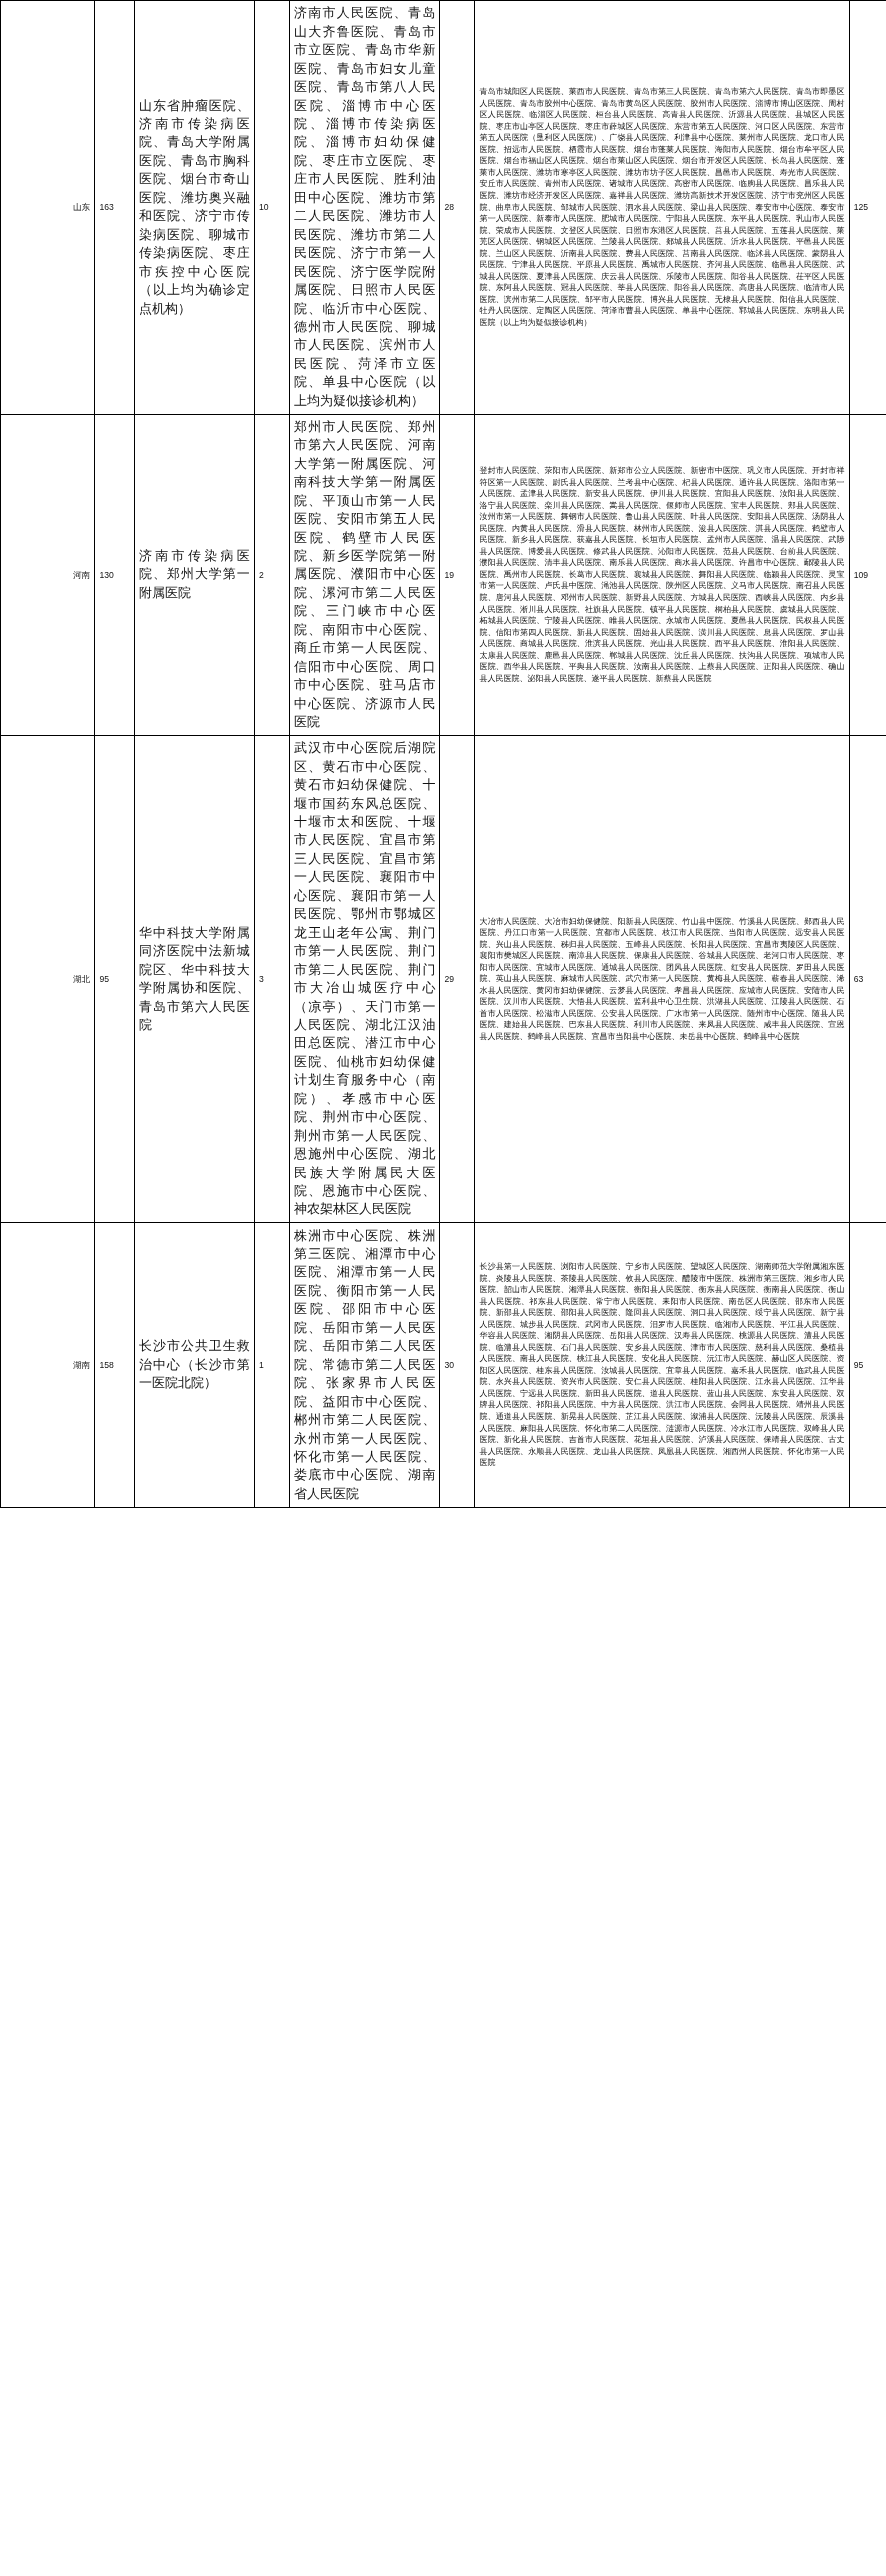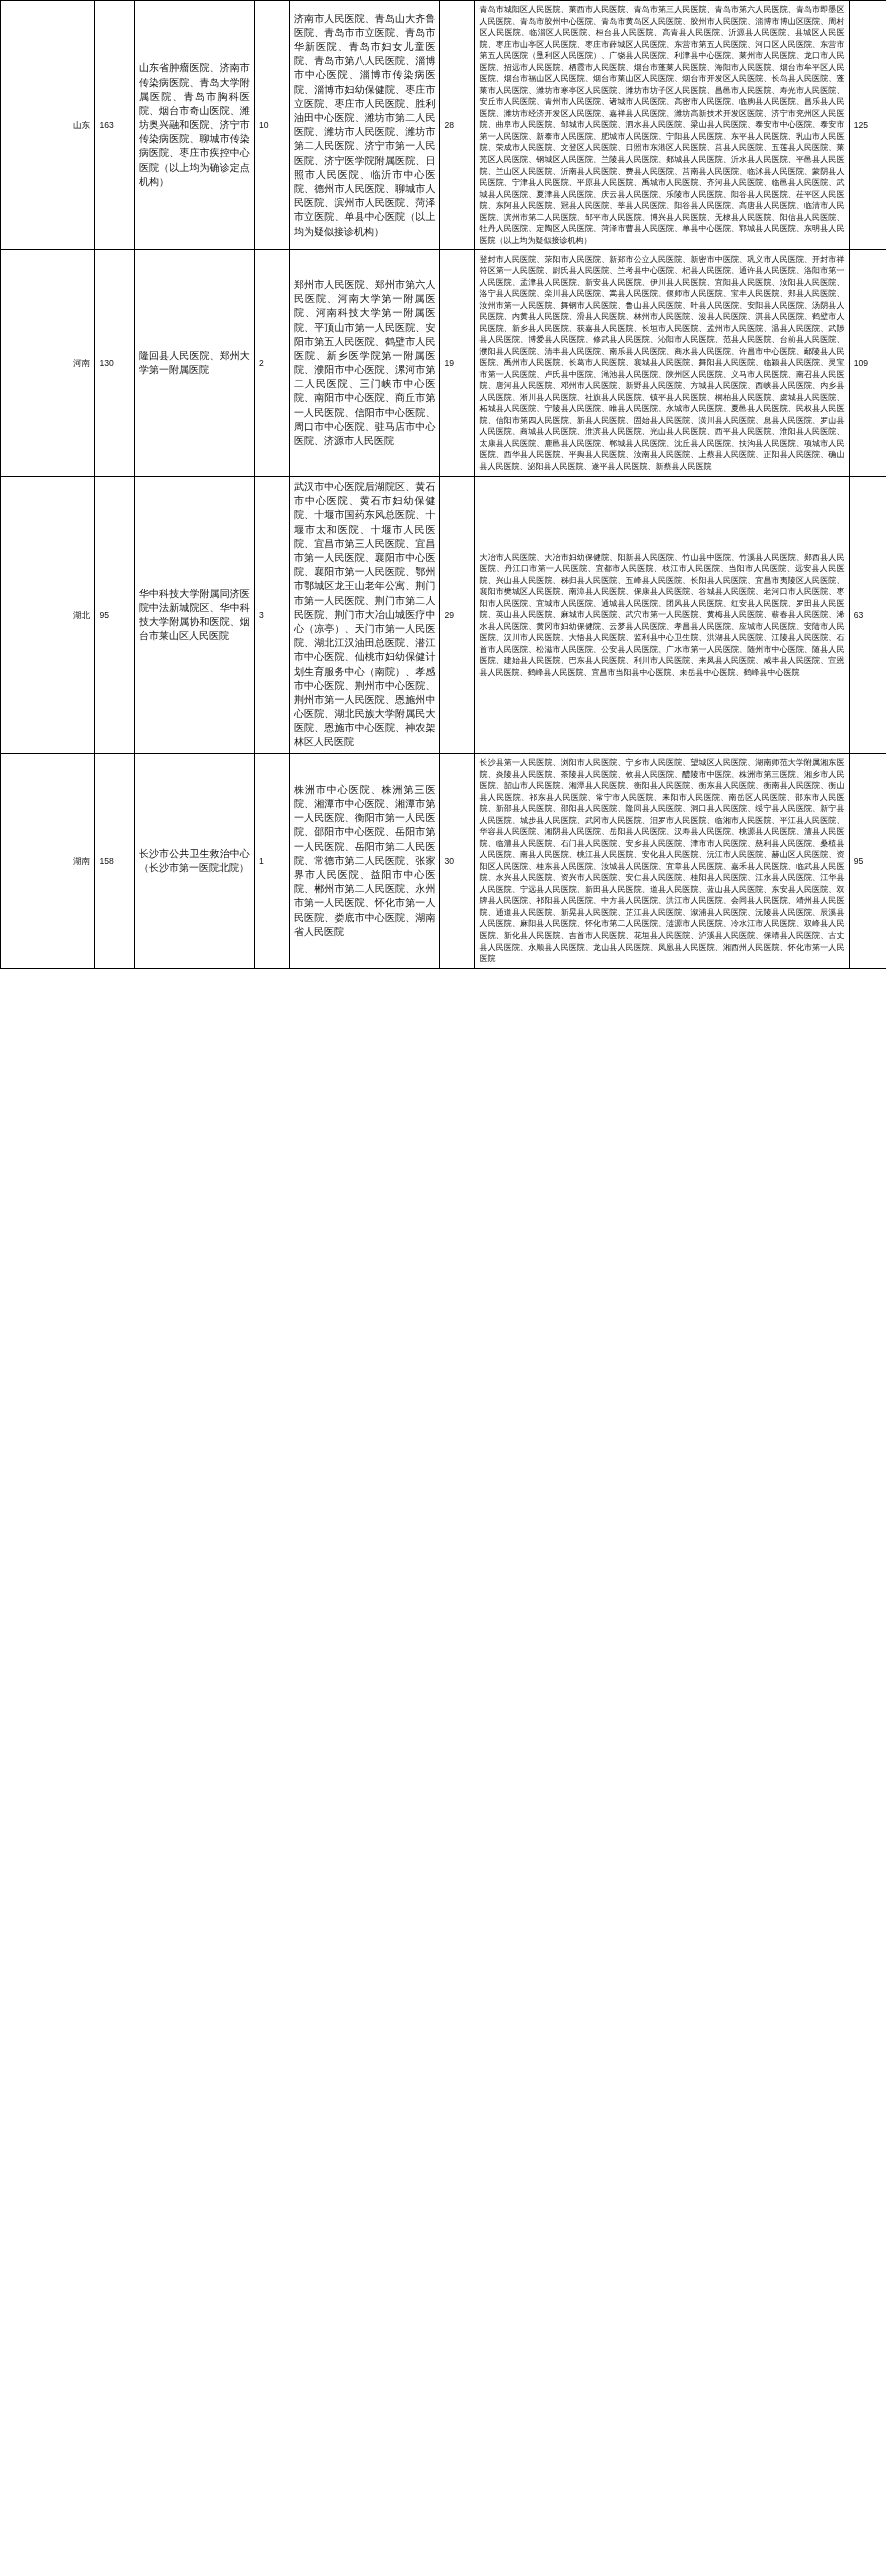--- a/index.html
+++ b/index.html
@@ -50,21 +50,21 @@
     text-align: left;
     font-size: 9px;
   }
   td.list {
     text-align: justify;
     text-justify: inter-ideograph;
     font-size: 8.2px;
     line-height: 1.45;
   }
   td.list.narrow {
-    font-size: 10px;
+    font-size: 13px;
     line-height: 1.42;
   }
   td.list.wide {
     font-size: 8px;
     line-height: 1.44;
   }
 </style>
 </head>
 <body>
 
@@ -87,31 +87,31 @@
         <td class="list narrow">山东省肿瘤医院、济南市传染病医院、青岛大学附属医院、青岛市胸科医院、烟台市奇山医院、潍坊奥兴融和医院、济宁市传染病医院、聊城市传染病医院、枣庄市疾控中心医院（以上均为确诊定点机构）</td>
         <td class="num">10</td>
         <td class="list narrow">济南市人民医院、青岛山大齐鲁医院、青岛市市立医院、青岛市华新医院、青岛市妇女儿童医院、青岛市第八人民医院、淄博市中心医院、淄博市传染病医院、淄博市妇幼保健院、枣庄市立医院、枣庄市人民医院、胜利油田中心医院、潍坊市第二人民医院、潍坊市人民医院、潍坊市第二人民医院、济宁市第一人民医院、济宁医学院附属医院、日照市人民医院、临沂市中心医院、德州市人民医院、聊城市人民医院、滨州市人民医院、菏泽市立医院、单县中心医院（以上均为疑似接诊机构）</td>
         <td class="num">28</td>
         <td class="list wide">青岛市城阳区人民医院、莱西市人民医院、青岛市第三人民医院、青岛市第六人民医院、青岛市即墨区人民医院、青岛市胶州中心医院、青岛市黄岛区人民医院、胶州市人民医院、淄博市博山区医院、周村区人民医院、临淄区人民医院、桓台县人民医院、高青县人民医院、沂源县人民医院、县城区人民医院、枣庄市山亭区人民医院、枣庄市薛城区人民医院、东营市第五人民医院、河口区人民医院、东营市第五人民医院（垦利区人民医院）、广饶县人民医院、利津县中心医院、莱州市人民医院、龙口市人民医院、招远市人民医院、栖霞市人民医院、烟台市蓬莱人民医院、海阳市人民医院、烟台市牟平区人民医院、烟台市福山区人民医院、烟台市莱山区人民医院、烟台市开发区人民医院、长岛县人民医院、蓬莱市人民医院、潍坊市寒亭区人民医院、潍坊市坊子区人民医院、昌邑市人民医院、寿光市人民医院、安丘市人民医院、青州市人民医院、诸城市人民医院、高密市人民医院、临朐县人民医院、昌乐县人民医院、潍坊市经济开发区人民医院、嘉祥县人民医院、潍坊高新技术开发区医院、济宁市兖州区人民医院、曲阜市人民医院、邹城市人民医院、泗水县人民医院、梁山县人民医院、泰安市中心医院、泰安市第一人民医院、新泰市人民医院、肥城市人民医院、宁阳县人民医院、东平县人民医院、乳山市人民医院、荣成市人民医院、文登区人民医院、日照市东港区人民医院、莒县人民医院、五莲县人民医院、莱芜区人民医院、钢城区人民医院、兰陵县人民医院、郯城县人民医院、沂水县人民医院、平邑县人民医院、兰山区人民医院、沂南县人民医院、费县人民医院、莒南县人民医院、临沭县人民医院、蒙阴县人民医院、宁津县人民医院、平原县人民医院、禹城市人民医院、齐河县人民医院、临邑县人民医院、武城县人民医院、夏津县人民医院、庆云县人民医院、乐陵市人民医院、阳谷县人民医院、茌平区人民医院、东阿县人民医院、冠县人民医院、莘县人民医院、阳谷县人民医院、高唐县人民医院、临清市人民医院、滨州市第二人民医院、邹平市人民医院、博兴县人民医院、无棣县人民医院、阳信县人民医院、牡丹人民医院、定陶区人民医院、菏泽市曹县人民医院、单县中心医院、郓城县人民医院、东明县人民医院（以上均为疑似接诊机构）</td>
         <td class="num">125</td>
       </tr>
       <tr>
         <td class="prov">河南</td>
         <td class="num">130</td>
-        <td class="list narrow">隆回县人民医院、郑州大学第一附属医院</td>
+        <td class="list narrow">济南市传染病医院、郑州大学第一附属医院</td>
         <td class="num">2</td>
         <td class="list narrow">郑州市人民医院、郑州市第六人民医院、河南大学第一附属医院、河南科技大学第一附属医院、平顶山市第一人民医院、安阳市第五人民医院、鹤壁市人民医院、新乡医学院第一附属医院、濮阳市中心医院、漯河市第二人民医院、三门峡市中心医院、南阳市中心医院、商丘市第一人民医院、信阳市中心医院、周口市中心医院、驻马店市中心医院、济源市人民医院</td>
         <td class="num">19</td>
         <td class="list wide">登封市人民医院、荥阳市人民医院、新郑市公立人民医院、新密市中医院、巩义市人民医院、开封市祥符区第一人民医院、尉氏县人民医院、兰考县中心医院、杞县人民医院、通许县人民医院、洛阳市第一人民医院、孟津县人民医院、新安县人民医院、伊川县人民医院、宜阳县人民医院、汝阳县人民医院、洛宁县人民医院、栾川县人民医院、嵩县人民医院、偃师市人民医院、宝丰人民医院、郏县人民医院、汝州市第一人民医院、舞钢市人民医院、鲁山县人民医院、叶县人民医院、安阳县人民医院、汤阴县人民医院、内黄县人民医院、滑县人民医院、林州市人民医院、浚县人民医院、淇县人民医院、鹤壁市人民医院、新乡县人民医院、获嘉县人民医院、长垣市人民医院、孟州市人民医院、温县人民医院、武陟县人民医院、博爱县人民医院、修武县人民医院、沁阳市人民医院、范县人民医院、台前县人民医院、濮阳县人民医院、清丰县人民医院、南乐县人民医院、商水县人民医院、许昌市中心医院、鄢陵县人民医院、禹州市人民医院、长葛市人民医院、襄城县人民医院、舞阳县人民医院、临颍县人民医院、灵宝市第一人民医院、卢氏县中医院、渑池县人民医院、陕州区人民医院、义马市人民医院、南召县人民医院、唐河县人民医院、邓州市人民医院、新野县人民医院、方城县人民医院、西峡县人民医院、内乡县人民医院、淅川县人民医院、社旗县人民医院、镇平县人民医院、桐柏县人民医院、虞城县人民医院、柘城县人民医院、宁陵县人民医院、睢县人民医院、永城市人民医院、夏邑县人民医院、民权县人民医院、信阳市第四人民医院、新县人民医院、固始县人民医院、潢川县人民医院、息县人民医院、罗山县人民医院、商城县人民医院、淮滨县人民医院、光山县人民医院、西平县人民医院、淮阳县人民医院、太康县人民医院、鹿邑县人民医院、郸城县人民医院、沈丘县人民医院、扶沟县人民医院、项城市人民医院、西华县人民医院、平舆县人民医院、汝南县人民医院、上蔡县人民医院、正阳县人民医院、确山县人民医院、泌阳县人民医院、遂平县人民医院、新蔡县人民医院</td>
         <td class="num">109</td>
       </tr>
       <tr>
         <td class="prov">湖北</td>
         <td class="num">95</td>
-        <td class="list narrow">华中科技大学附属同济医院中法新城院区、华中科技大学附属协和医院、烟台市莱山区人民医院</td>
+        <td class="list narrow">华中科技大学附属同济医院中法新城院区、华中科技大学附属协和医院、青岛市第六人民医院</td>
         <td class="num">3</td>
         <td class="list narrow">武汉市中心医院后湖院区、黄石市中心医院、黄石市妇幼保健院、十堰市国药东风总医院、十堰市太和医院、十堰市人民医院、宜昌市第三人民医院、宜昌市第一人民医院、襄阳市中心医院、襄阳市第一人民医院、鄂州市鄂城区龙王山老年公寓、荆门市第一人民医院、荆门市第二人民医院、荆门市大冶山城医疗中心（凉亭）、天门市第一人民医院、湖北江汉油田总医院、潜江市中心医院、仙桃市妇幼保健计划生育服务中心（南院）、孝感市中心医院、荆州市中心医院、荆州市第一人民医院、恩施州中心医院、湖北民族大学附属民大医院、恩施市中心医院、神农架林区人民医院</td>
         <td class="num">29</td>
         <td class="list wide">大冶市人民医院、大冶市妇幼保健院、阳新县人民医院、竹山县中医院、竹溪县人民医院、郧西县人民医院、丹江口市第一人民医院、宜都市人民医院、枝江市人民医院、当阳市人民医院、远安县人民医院、兴山县人民医院、秭归县人民医院、五峰县人民医院、长阳县人民医院、宜昌市夷陵区人民医院、襄阳市樊城区人民医院、南漳县人民医院、保康县人民医院、谷城县人民医院、老河口市人民医院、枣阳市人民医院、宜城市人民医院、通城县人民医院、团风县人民医院、红安县人民医院、罗田县人民医院、英山县人民医院、麻城市人民医院、武穴市第一人民医院、黄梅县人民医院、蕲春县人民医院、浠水县人民医院、黄冈市妇幼保健院、云梦县人民医院、孝昌县人民医院、应城市人民医院、安陆市人民医院、汉川市人民医院、大悟县人民医院、监利县中心卫生院、洪湖县人民医院、江陵县人民医院、石首市人民医院、松滋市人民医院、公安县人民医院、广水市第一人民医院、随州市中心医院、随县人民医院、建始县人民医院、巴东县人民医院、利川市人民医院、来凤县人民医院、咸丰县人民医院、宣恩县人民医院、鹤峰县人民医院、宜昌市当阳县中心医院、未岳县中心医院、鹤峰县中心医院</td>
         <td class="num">63</td>
       </tr>
       <tr>
         <td class="prov">湖南</td>
         <td class="num">158</td>
         <td class="list narrow">长沙市公共卫生救治中心（长沙市第一医院北院）</td>

